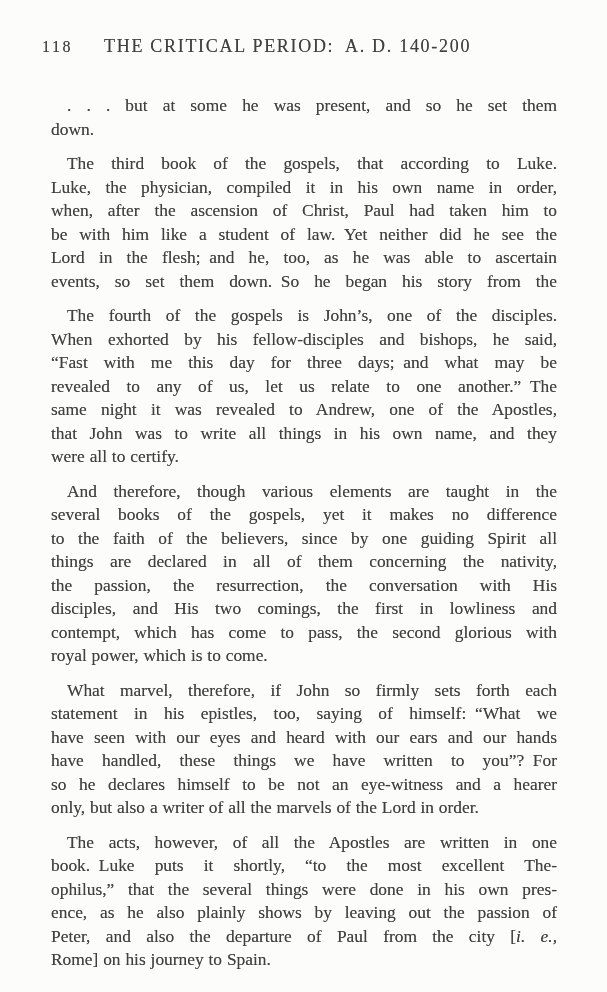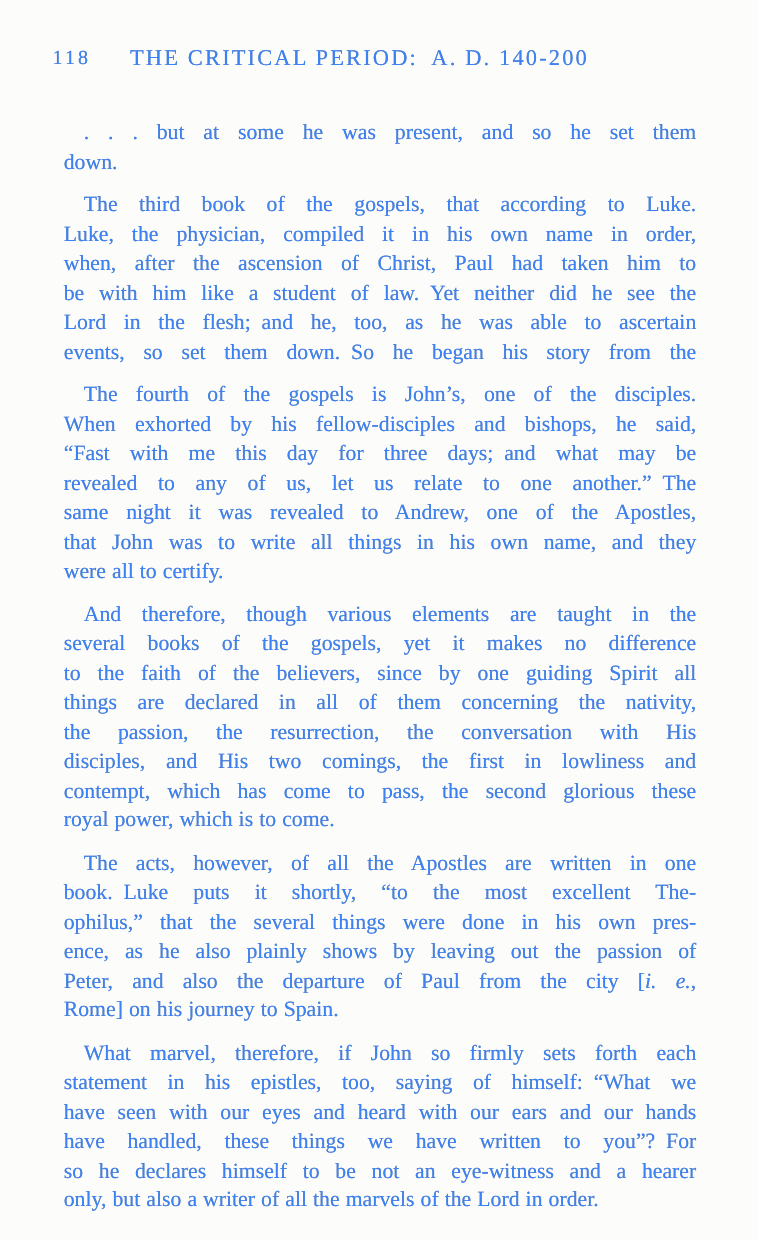--- a/index.html
+++ b/index.html
@@ -3,21 +3,21 @@
 <meta charset="utf-8">
 <style>
   html, body { margin: 0; padding: 0; background: #ffffff; }
   .page {
     position: relative;
     width: 607px;
     height: 992px;
     background: #fcfcfb;
     overflow: hidden;
     font-family: "Liberation Serif", "DejaVu Serif", serif;
-    color: #3b82f6;
+    color: #404040;
     text-shadow: 0 0 0.5px rgba(62,62,62,0.55);
   }
   .header {
     position: absolute;
     top: 36px; left: 42px;
     width: 527px; height: 22px;
   }
   .folio {
     position: absolute;
     left: 0; top: 2px;
@@ -80,33 +80,33 @@
         <div class="line">that John was to write all things in his own name, and they</div>
         <div class="line last">were all to certify.</div>
       </div>
       <div class="para">
         <div class="line first">And therefore, though various elements are taught in the</div>
         <div class="line">several books of the gospels, yet it makes no difference</div>
         <div class="line">to the faith of the believers, since by one guiding Spirit all</div>
         <div class="line">things are declared in all of them concerning the nativity,</div>
         <div class="line">the passion, the resurrection, the conversation with His</div>
         <div class="line">disciples, and His two comings, the first in lowliness and</div>
-        <div class="line">contempt, which has come to pass, the second glorious these</div>
+        <div class="line">contempt, which has come to pass, the second glorious with</div>
         <div class="line last">royal power, which is to come.</div>
+      </div>
+      <div class="para">
+        <div class="line first">What marvel, therefore, if John so firmly sets forth each</div>
+        <div class="line">statement in his epistles, too, saying of himself: “What we</div>
+        <div class="line">have seen with our eyes and heard with our ears and our hands</div>
+        <div class="line">have handled, these things we have written to you”? For</div>
+        <div class="line">so he declares himself to be not an eye-witness and a hearer</div>
+        <div class="line last">only, but also a writer of all the marvels of the Lord in order.</div>
       </div>
       <div class="para">
         <div class="line first">The acts, however, of all the Apostles are written in one</div>
         <div class="line">book. Luke puts it shortly, “to the most excellent The-</div>
         <div class="line">ophilus,” that the several things were done in his own pres-</div>
         <div class="line">ence, as he also plainly shows by leaving out the passion of</div>
         <div class="line"><span>Peter, and also the departure of Paul from the city [</span><span class="em">i. e.,</span></div>
         <div class="line last">Rome] on his journey to Spain.</div>
       </div>
-      <div class="para">
-        <div class="line first">What marvel, therefore, if John so firmly sets forth each</div>
-        <div class="line">statement in his epistles, too, saying of himself: “What we</div>
-        <div class="line">have seen with our eyes and heard with our ears and our hands</div>
-        <div class="line">have handled, these things we have written to you”? For</div>
-        <div class="line">so he declares himself to be not an eye-witness and a hearer</div>
-        <div class="line last">only, but also a writer of all the marvels of the Lord in order.</div>
-      </div>
     </div>
 </div>
 
 </body></html>

